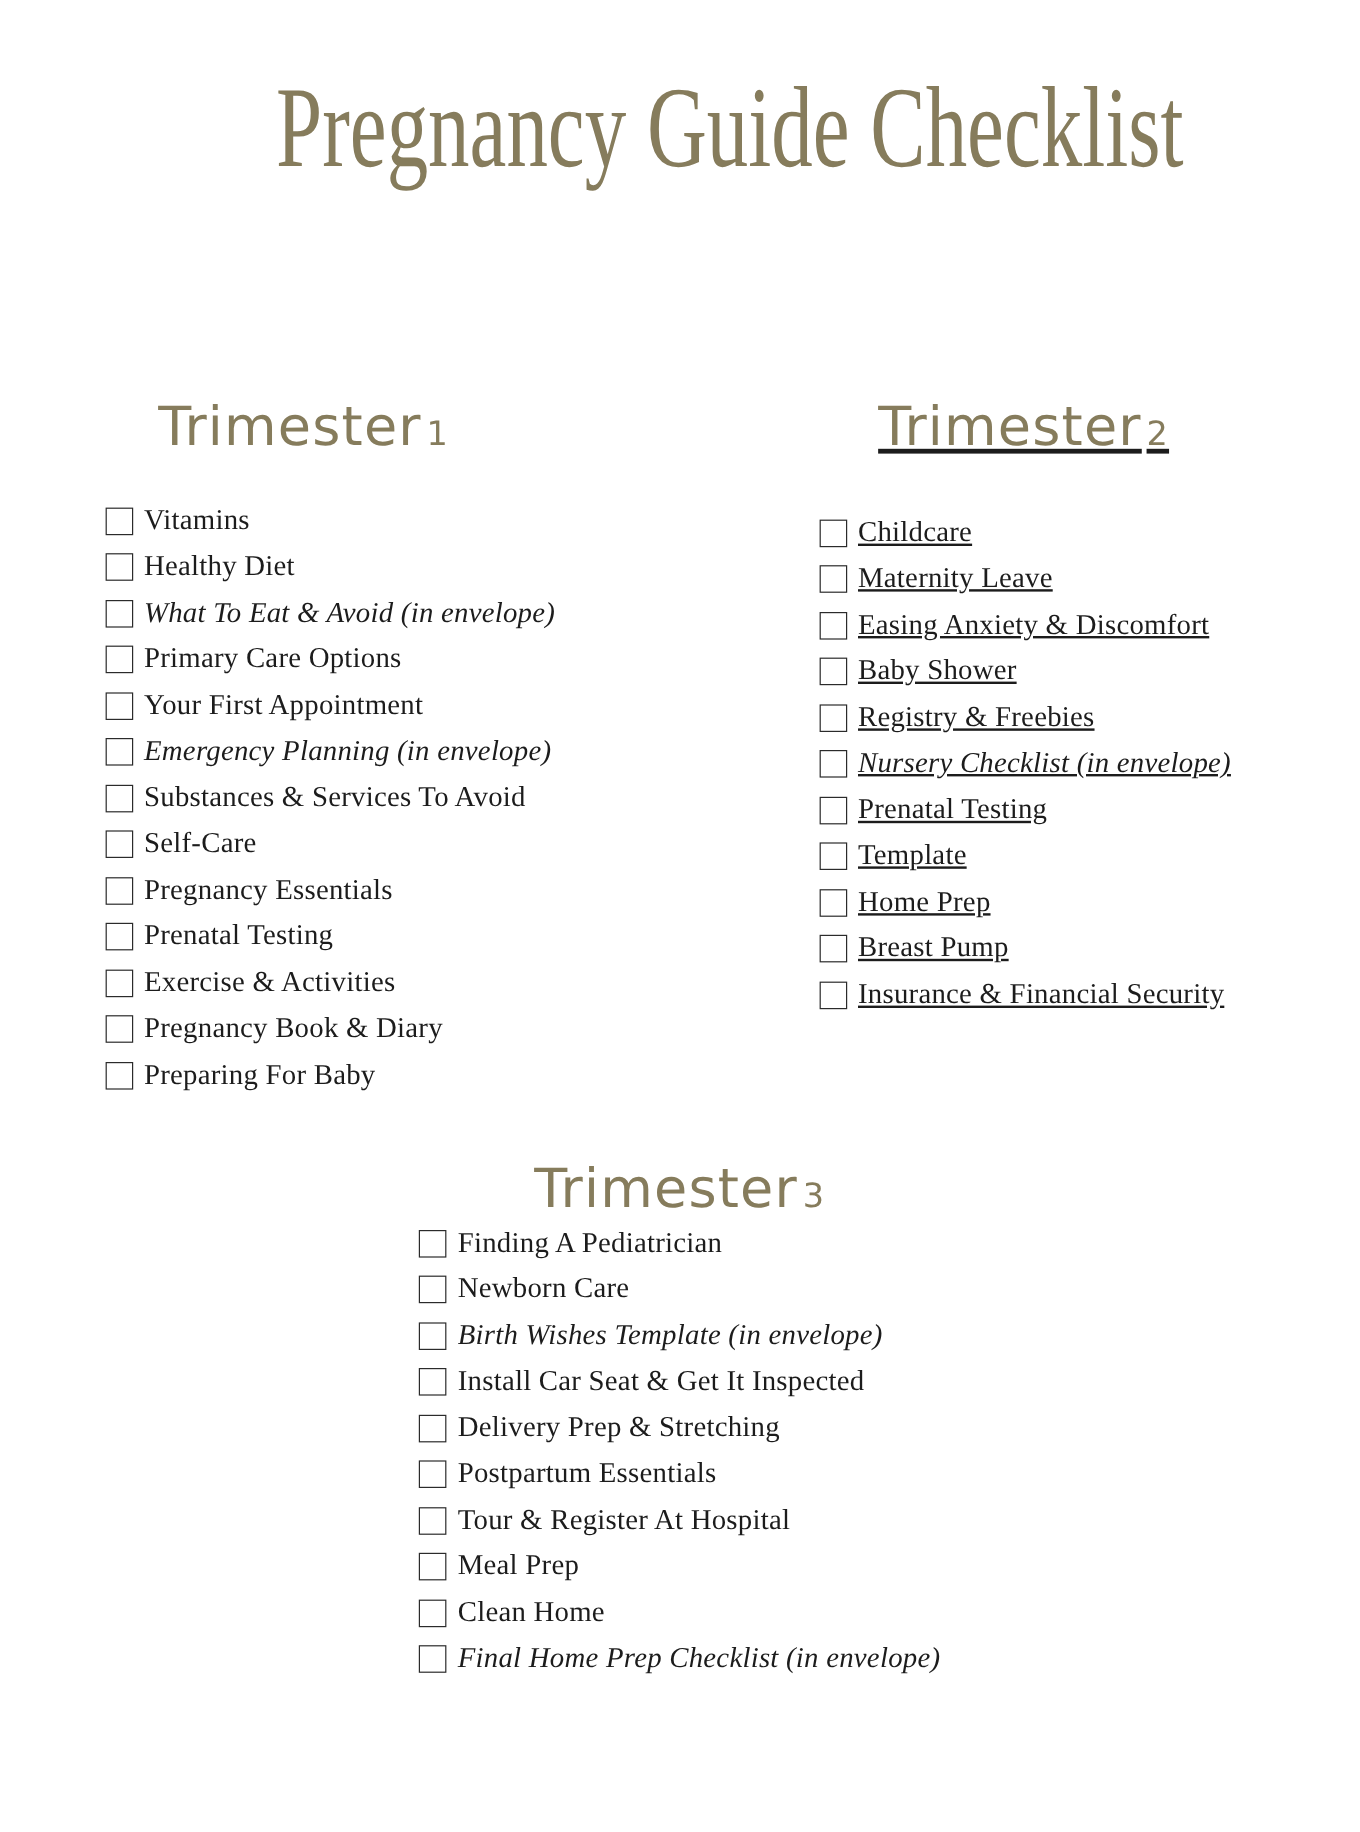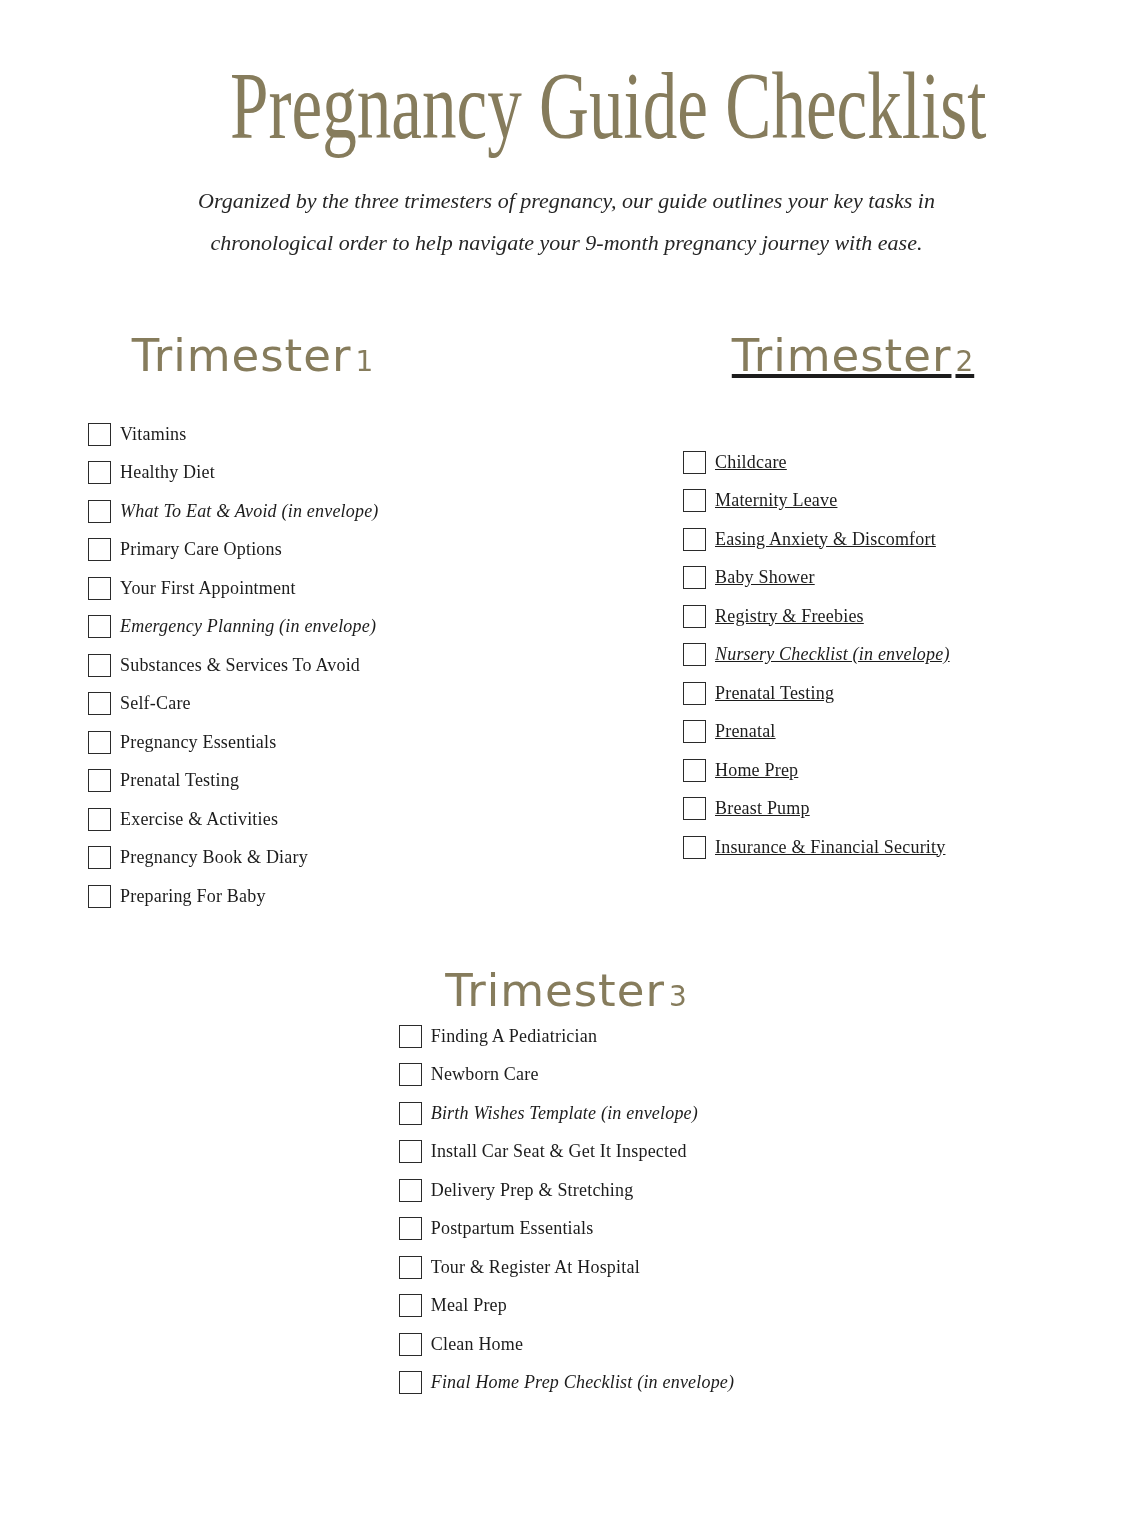--- a/index.html
+++ b/index.html
@@ -61,57 +61,53 @@
     font-size:0.62em;
     margin-left:4px;
   }
   
   .col1{position:absolute; left:88px; top:330px; width:480px;}
   .col1 .sec-h{width:330px;}
   .col2{position:absolute; left:683px; top:330px; width:450px;text-decoration:underline;}
   .col2 .sec-h{width:340px;}
   .sec3{position:absolute; left:0; right:0; top:965px;}
   .col1 .checklist{margin-top:33px;}
-  .col2 .checklist{margin-top:61px;}
+  .col2 .checklist{margin-top:43px;}
   .sec3 .checklist{width:fit-content; margin-left:auto; margin-right:auto;}
   
   .checklist{list-style:none;}
   .item{
     display:flex;
     align-items:center;
     height:38.5px;
   }
   .box{
     width:23px; height:23px;
     border:1.5px solid var(--box-border);
     background:#ffffff;
     flex:0 0 auto;
     margin-right:9px;
   }
   .label{
-    font-size:18px;
+    font-size:24px;
     letter-spacing:0.2px;
     color:var(--text);
     white-space:nowrap;
   }
   .label.italic{font-style:italic;}
 </style>
 </head>
 <body>
 
 <div class="page">
 
   <h1 class="title">
     <span class="title-inner">Pregnancy Guide Checklist</span>
   </h1>
 
-  <p class="subtitle">
-    <span>Organized by the three trimesters of pregnancy, our guide outlines your key tasks in</span>
-    <span>chronological order to help navigate your 9-month pregnancy journey with ease.</span>
-  </p>
 
   <section class="col1">
     <h2 class="sec-h"><span class="sec-word">Trimester</span><span class="sec-num">1</span></h2>
     <ul class="checklist">
   <li class="item">
     <span class="box"></span>
     <span class="label">Vitamins</span>
   </li>
 
   <li class="item">
@@ -209,21 +205,21 @@
     <span class="label italic">Nursery Checklist (in envelope)</span>
   </li>
 
   <li class="item">
     <span class="box"></span>
     <span class="label">Prenatal Testing</span>
   </li>
 
   <li class="item">
     <span class="box"></span>
-    <span class="label">Prenatal</span>
+    <span class="label">Template</span>
   </li>
 
   <li class="item">
     <span class="box"></span>
     <span class="label">Home Prep</span>
   </li>
 
   <li class="item">
     <span class="box"></span>
     <span class="label">Breast Pump</span>

